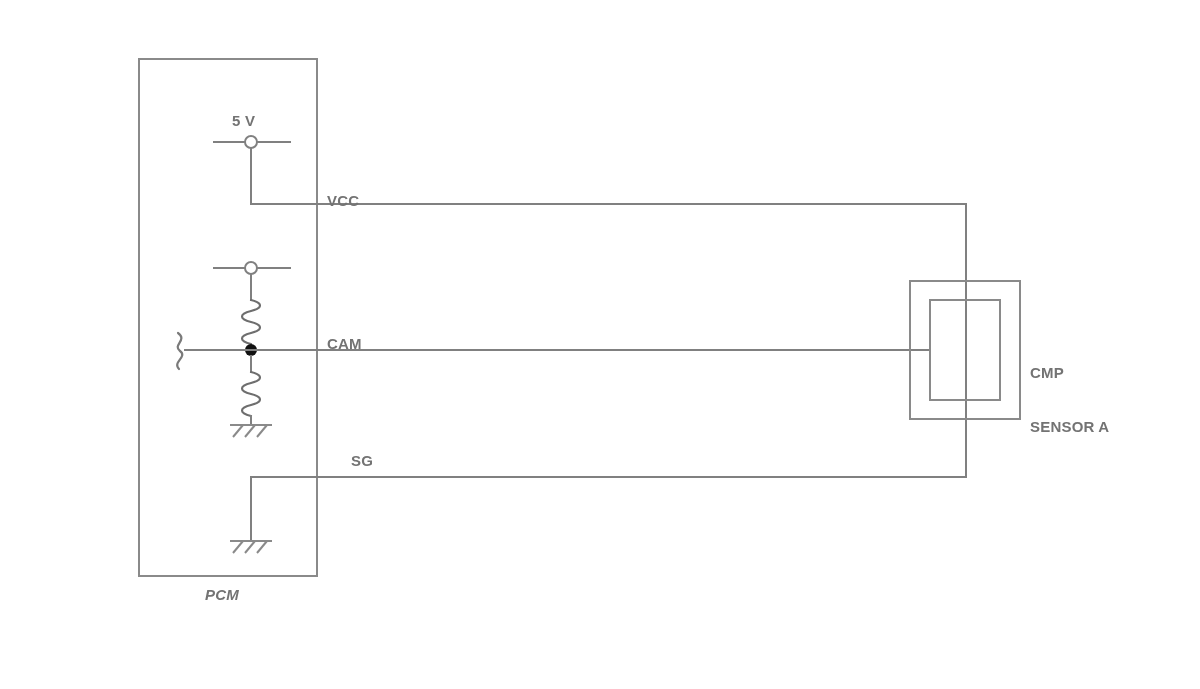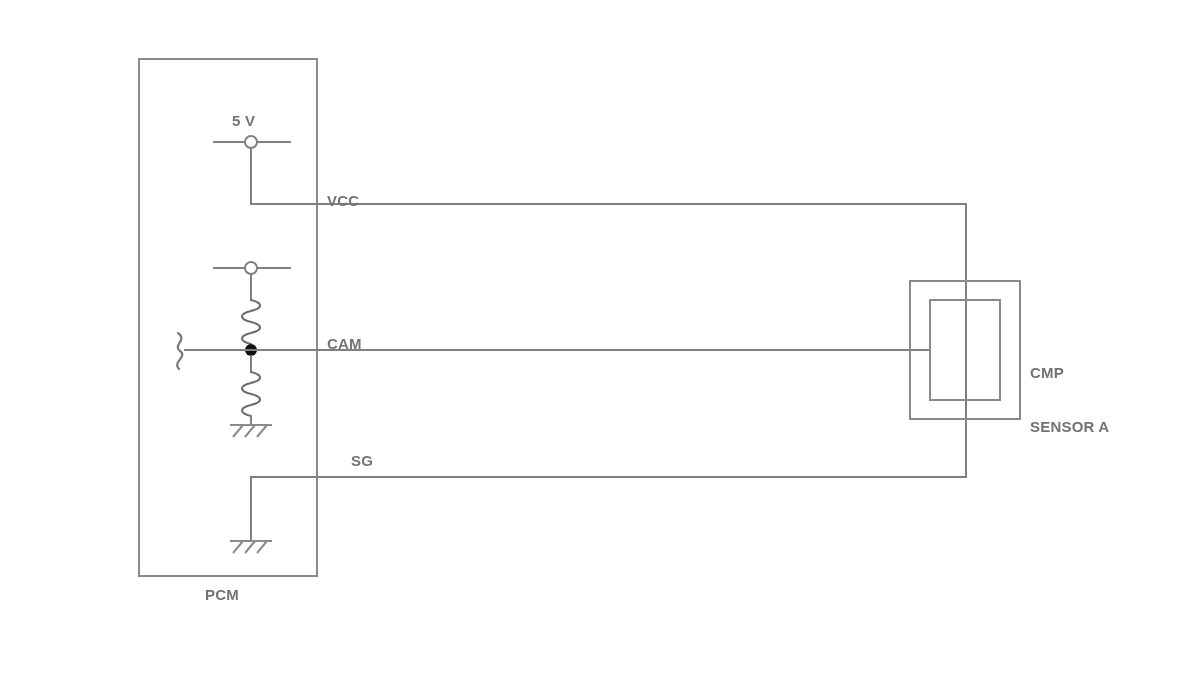--- a/index.html
+++ b/index.html
@@ -70,21 +70,21 @@
     font-size: 15px;
     color: #737373;
     white-space: pre;
     line-height: 1.22;
     letter-spacing: 0.2px;
   }
   .lbl-5v      { left: 232px; top: 112px; }
   .lbl-vcc     { left: 327px; top: 192px; }
   .lbl-cam     { left: 327px; top: 335px; }
   .lbl-sg      { left: 327px; top: 452px; margin-left: 24px; }
-  .lbl-pcm     { left: 205px; top: 586px; }
+  .lbl-pcm     { left: 205px; top: 586px; font-style: italic; }
   .lbl-sensor  { left: 1030px; top: 327px; }
   .lbl-sensor span { display: block; }
 </style>
 </head>
 <body>
 
 <div id="diagram-root">
 
   <svg class="schematic" viewBox="0 0 1200 689" xmlns="http://www.w3.org/2000/svg">
 

